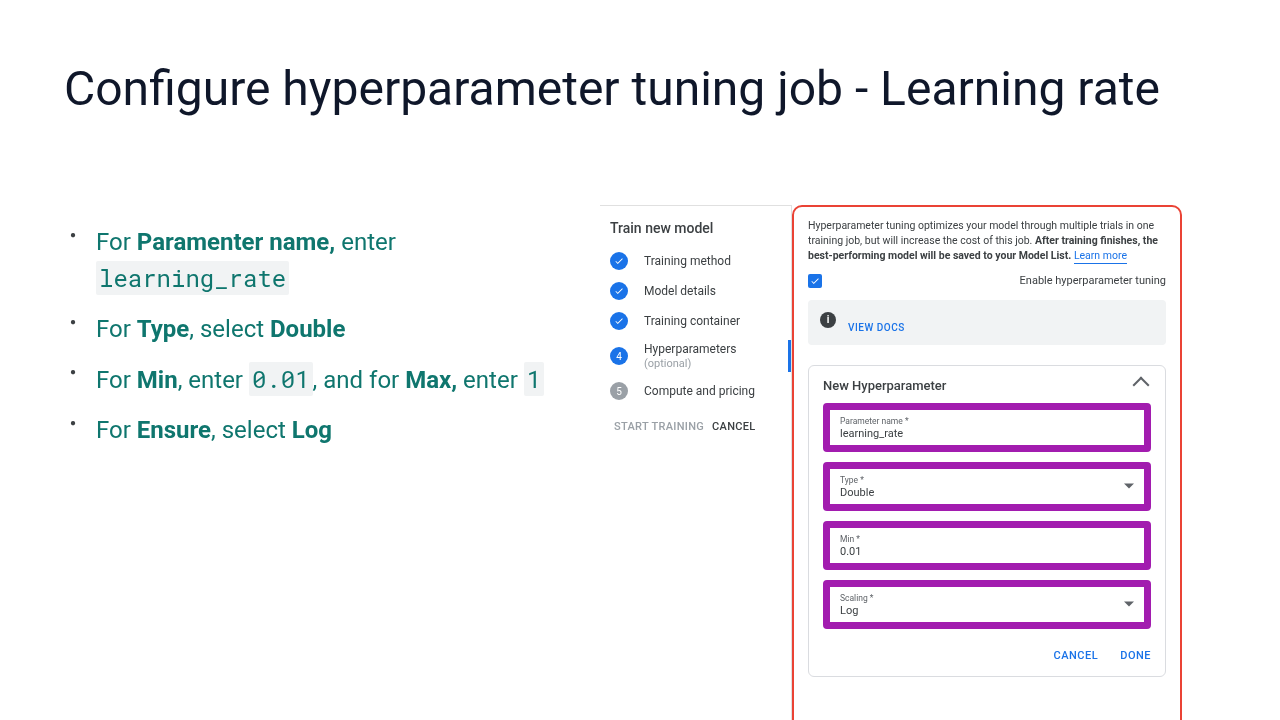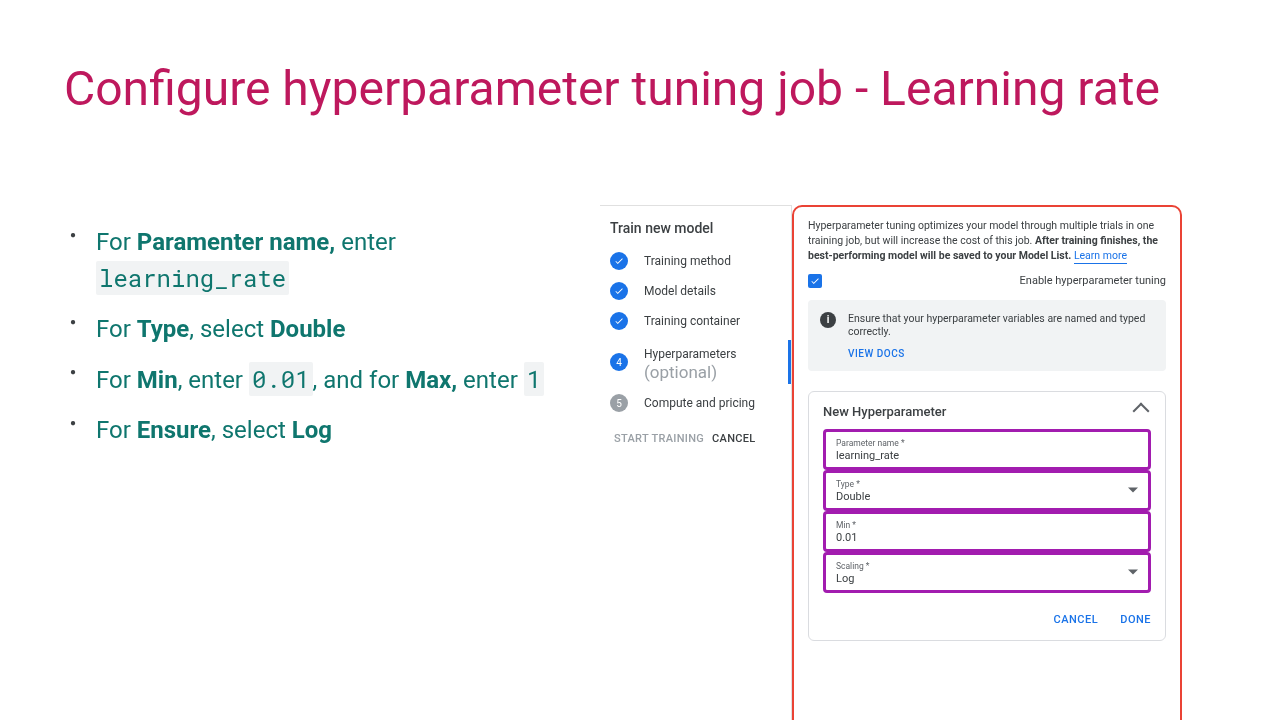--- a/index.html
+++ b/index.html
@@ -11,21 +11,21 @@
     color: #202124;
     position: relative;
     overflow: hidden;
   }
   .slide-title {
     position: absolute;
     left: 64px;
     top: 60px;
     font-size: 48px;
     font-weight: 400;
-    color: #be185d;
+    color: #0f172a;
   }
   .bullets {
     position: absolute;
     left: 64px;
     top: 224px;
     width: 520px;
     font-size: 24px;
     color: #0f766e;
     line-height: 1.5;
   }
@@ -95,21 +95,21 @@
   }
   .step-icon {
     width: 18px; height: 18px; border-radius: 50%;
     display: flex; align-items: center; justify-content: center;
     font-size: 10px;
     flex-shrink: 0;
   }
   .step-icon.chk { background: #1a73e8; color: #fff; }
   .step-icon.num-active { background: #1a73e8; color: #fff; font-size: 10px; }
   .step-icon.num-idle { background: #9aa0a6; color: #fff; font-size: 10px; }
-  .step-optional { color: #9aa0a6; font-size: 17px; margin-left: 2px;}
+  .step-optional { color: #9aa0a6; font-size: 11px; margin-left: 2px;}
   .lp-actions {
     display: flex;
     gap: 8px;
     margin-top: 14px;
     margin-left: 6px;
   }
   .lp-btn {
     font-size: 11px;
     font-weight: 500;
     letter-spacing: 0.3px;
@@ -195,24 +195,25 @@
   .card-title { font-size: 13px; font-weight: 500; color: #3c4043; }
   .chev-up {
     width: 12px; height: 12px;
     border-left: 2px solid #5f6368;
     border-top: 2px solid #5f6368;
     transform: rotate(45deg);
     margin-right: 4px;
   }
 
   .field {
-    border: 3px solid #a21caf;
+    border: 7px solid #a21caf;
     border-radius: 4px;
     padding: 6px 10px 5px 10px;
     position: relative;
+    margin-bottom: 10px;
   }
   .field .flabel {
     font-size: 8.5px;
     color: #5f6368;
   }
   .field .fval {
     font-size: 11px;
     color: #3c4043;
     margin-top: 1px;
   }
@@ -318,21 +319,20 @@
       <div class="cb">
         <svg width="10" height="10" viewBox="0 0 24 24">
             <path fill="#fff" d="M9 16.2 4.8 12l-1.4 1.4L9 19 21 7l-1.4-1.4z"></path>
           </svg>
       </div>
       <span class="cb-label">Enable hyperparameter tuning</span>
     </div>
 
     <div class="info-banner">
       <div class="info-icon">i</div>
-      <div class="msg">Ensure that your hyperparameter variables are named and typed correctly.</div>
       <div class="docs">VIEW DOCS</div>
     </div>
 
     <div class="hyper-card">
       <div class="card-head">
         <span class="card-title">New Hyperparameter</span>
         <div class="chev-up"></div>
       </div>
 
       <div class="field">

